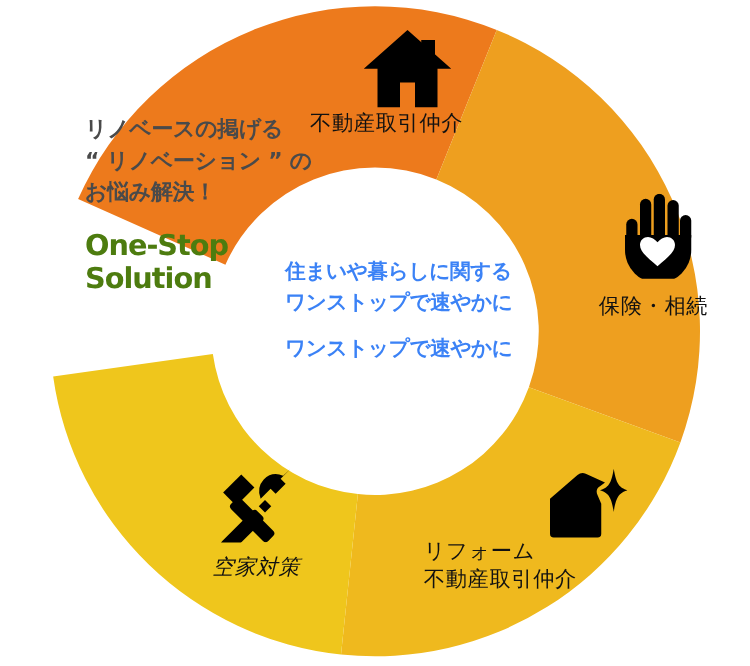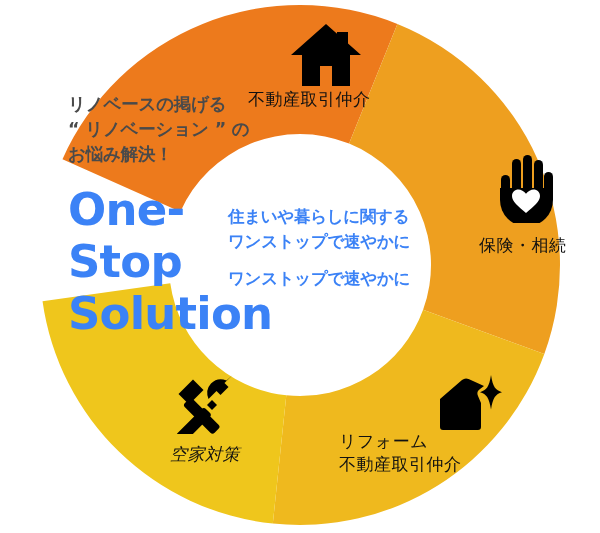--- a/index.html
+++ b/index.html
@@ -39,22 +39,22 @@
   .lede {
     color: #4a4a4a;
     font-size: 17.5px;
     font-weight: bold;
     line-height: 1.42;
     letter-spacing: -0.2px;
     white-space: nowrap;
   }
   .headline {
     margin-top: 17px;
-    color: #3b82f6;
-    font-size: 45px;
+    color: #4d7c0f;
+    font-size: 23px;
     font-weight: bold;
     line-height: 1.16;
     letter-spacing: -0.8px;
   }
 
   
   .center-block {
     position: absolute;
     left: 228px;
     top: 205px;

